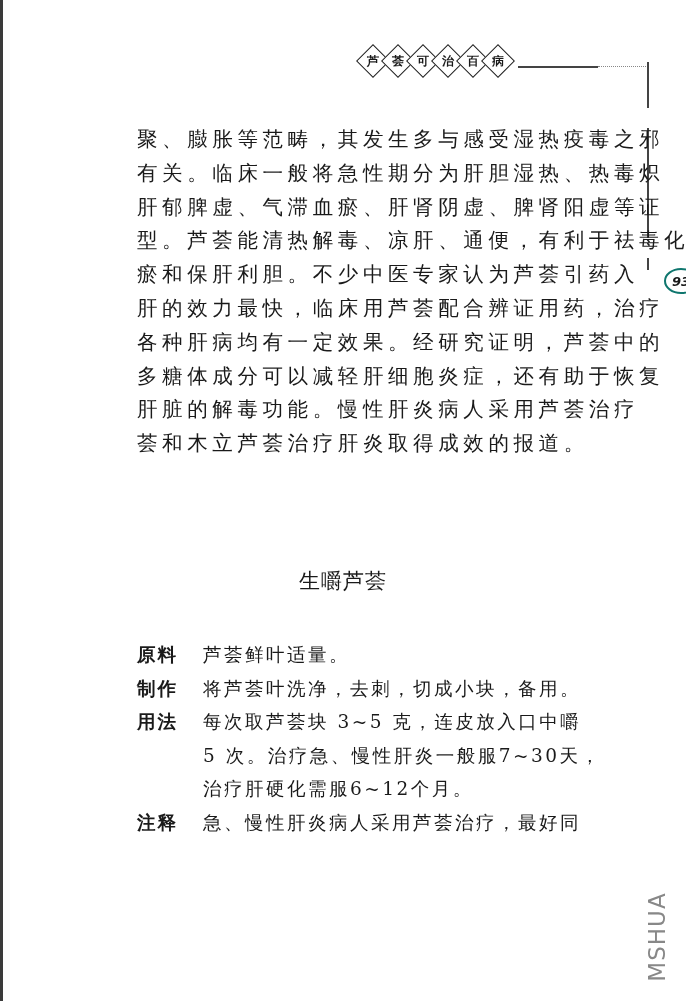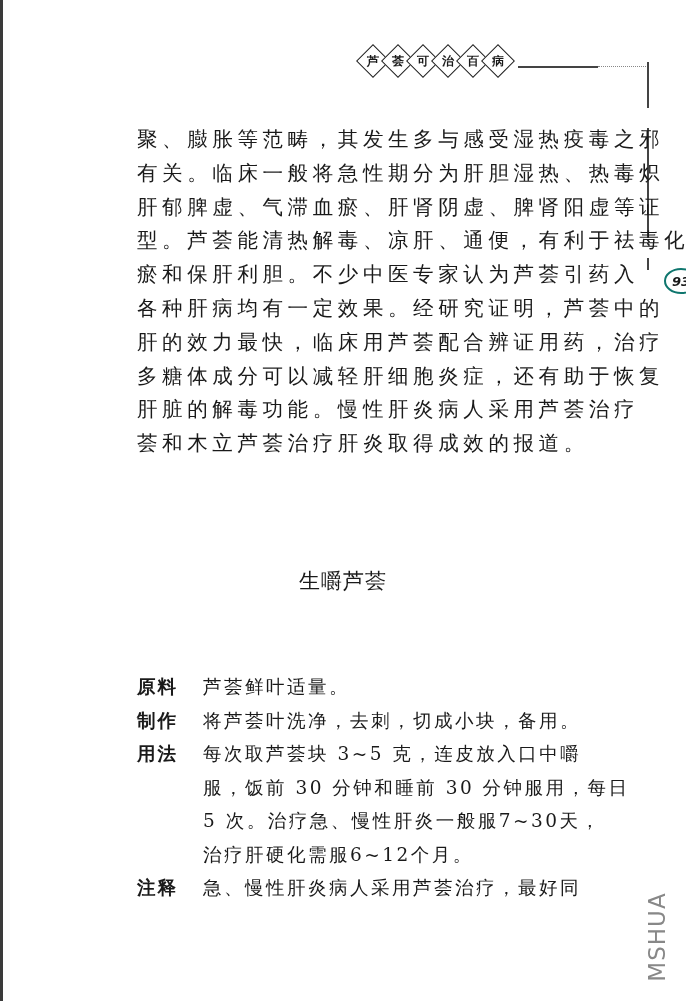--- a/index.html
+++ b/index.html
@@ -17,21 +17,21 @@
   .vrule2 { position:absolute; left:647px; top:128px; width:1.5px; height:110px; background:#444; }
   .vrule3 { position:absolute; left:647px; top:258px; width:1.5px; height:12px; background:#444; }
   .page-num { position:absolute; left:664px; top:268px; width:30px; height:22px; border:2px solid #0f766e;
               border-radius:50%; display:flex; align-items:center; justify-content:center;
               font-family:"DejaVu Sans", sans-serif; font-weight:bold; font-size:13px;font-style:italic; }
   .para { position:absolute; left:137px; top:123px; width:460px; font-size:20.5px; line-height:33.8px;
           letter-spacing:4.6px; text-align:justify; }
   .para p { margin:0; white-space:nowrap; }
   .section-title { position:absolute; left:0; width:686px; top:567px; text-align:center;
                    font-family:"DejaVu Sans", sans-serif; font-size:21px; letter-spacing:1px; }
-  .recipe { position:absolute; left:137px; top:638px; width:470px; font-size:18.5px; line-height:33.5px;margin-top:32px; }
+  .recipe { position:absolute; left:137px; top:638px; width:470px; font-size:18.5px; line-height:33.5px; }
   .row { display:flex; }
   .label { width:66px; flex:none; font-weight:bold; letter-spacing:2px; }
   .body-text { letter-spacing:2.5px; }
   .body-text div { white-space:nowrap; }
   .watermark { position:absolute; left:640px; top:880px; width:40px; height:120px; }
   .watermark span { position:absolute; left:-28px; top:44px; transform:rotate(-90deg);
                     font-family:"DejaVu Sans", sans-serif; font-size:23px; color:#888; letter-spacing:1px; white-space:nowrap; }
 </style>
 </head>
 <body>
@@ -64,22 +64,22 @@
 <div class="vrule2"></div>
 <div class="vrule3"></div>
 <div class="page-num">93</div>
 
 <div class="para">
   <p>聚、臌胀等范畴，其发生多与感受湿热疫毒之邪</p>
   <p>有关。临床一般将急性期分为肝胆湿热、热毒炽</p>
   <p>肝郁脾虚、气滞血瘀、肝肾阴虚、脾肾阳虚等证</p>
   <p>型。芦荟能清热解毒、凉肝、通便，有利于祛毒化</p>
   <p>瘀和保肝利胆。不少中医专家认为芦荟引药入</p>
+  <p>肝的效力最快，临床用芦荟配合辨证用药，治疗</p>
   <p>各种肝病均有一定效果。经研究证明，芦荟中的</p>
-  <p>肝的效力最快，临床用芦荟配合辨证用药，治疗</p>
   <p>多糖体成分可以减轻肝细胞炎症，还有助于恢复</p>
   <p>肝脏的解毒功能。慢性肝炎病人采用芦荟治疗</p>
   <p>荟和木立芦荟治疗肝炎取得成效的报道。</p>
 </div>
 
 <div class="section-title">生嚼芦荟</div>
 
 <div class="recipe">
   <div class="row">
     <div class="label">原料</div>
@@ -90,21 +90,20 @@
   <div class="row">
     <div class="label">制作</div>
     <div class="body-text">
       <div>将芦荟叶洗净，去刺，切成小块，备用。</div>
     </div>
   </div>
   <div class="row">
     <div class="label">用法</div>
     <div class="body-text">
       <div>每次取芦荟块 3~5 克，连皮放入口中嚼</div>
-      <div>服，饭前 30 分钟和睡前 30 分钟服用，每日</div>
       <div>5 次。治疗急、慢性肝炎一般服7~30天，</div>
       <div>治疗肝硬化需服6~12个月。</div>
     </div>
   </div>
   <div class="row">
     <div class="label">注释</div>
     <div class="body-text">
       <div>急、慢性肝炎病人采用芦荟治疗，最好同</div>
     </div>
   </div>

